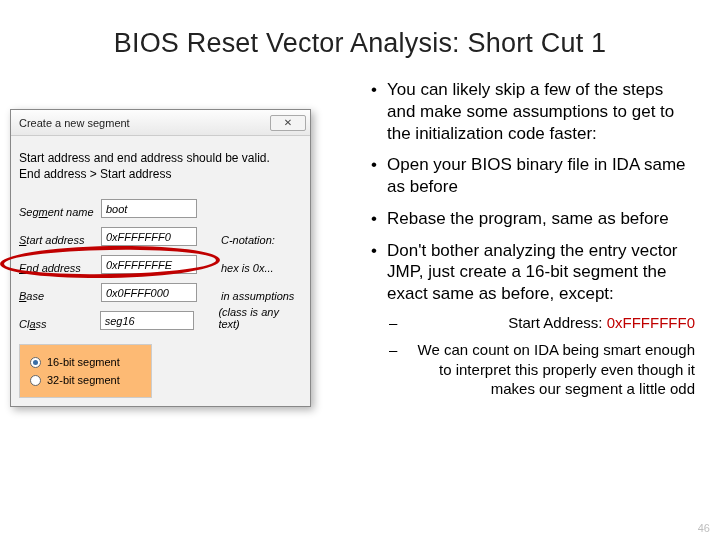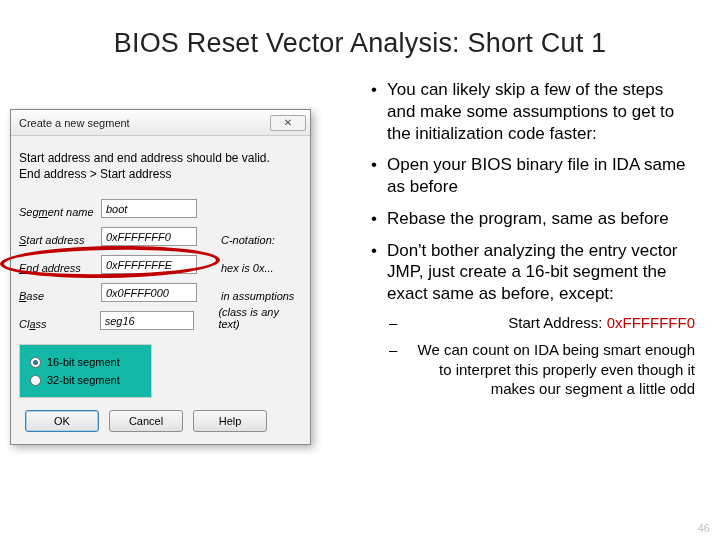--- a/index.html
+++ b/index.html
@@ -22,21 +22,21 @@
   .dialog-titlebar { height: 26px; background: linear-gradient(to bottom,#fdfdfd,#e9e9e9); border-bottom: 1px solid #ccc; display: flex; align-items: center; padding: 0 4px 0 8px; position: relative; }
   .dialog-title { flex: 1; font-size: 11px; color: #222; }
   .dialog-close { width: 36px; height: 16px; border: 1px solid #aaa; border-radius: 2px; background: #f4f4f4; display: flex; align-items: center; justify-content: center; font-size: 10px; font-family: Arial; color: #444; }
   .dialog-body { padding: 10px 8px 8px 8px; background: #f2f2f2; }
   .hint { text-align: left; font-size: 12px; line-height: 1.35; padding: 4px 0 12px 0; color: #000; }
   .row { display: flex; align-items: flex-end; height: 24px; margin-bottom: 4px; font-style: italic; }
   .row-label { width: 82px; font-size: 11px; color: #000; }
   .row-label .ul { text-decoration: underline; }
   .row-input { width: 96px; height: 19px; border: 1px solid #999; background: #fff; padding: 4px 4px; font-size: 11px; display: flex; align-items: center; color: #000; }
   .row-note { margin-left: 24px; font-size: 11px; color: #000; }
-  .seg-group { margin-top: 14px; border: 1px solid #ccc; padding: 8px 10px; width: 133px; background: #14b8a6; text-align: right; }
+  .seg-group { margin-top: 14px; border: 1px solid #ccc; padding: 8px 10px; width: 133px; background: #fdba74; text-align: right; }
   .radio-row { display: flex; align-items: center; height: 18px; font-size: 11px; }
   .radio { width: 11px; height: 11px; border: 1px solid #666; border-radius: 50%; margin-right: 6px; background: #fff; position: relative; flex-shrink: 0; }
   .radio.checked::after { content: ""; position: absolute; width: 5px; height: 5px; background: #3a6ea5; border-radius: 50%; top: 2px; left: 2px; }
   .btn-row { display: flex; gap: 10px; padding: 12px 6px 4px 6px; justify-content: flex-start; }
   .btn { width: 74px; height: 22px; border: 1px solid #8e8e8e; border-radius: 3px; background: linear-gradient(to bottom,#f8f8f8,#e2e2e2); font-size: 11px; display: flex; align-items: center; justify-content: center; color: #000; }
   .btn.default { border: 1px solid #3c7fb1; box-shadow: 0 0 0 1px #a7d2f0 inset; }
   .circle-highlight { position: absolute; border: 4px solid #c00000; border-radius: 50%; width: 220px; height: 32px; top: 167px; left: -10px; transform: rotate(-1deg); pointer-events: none; }
 </style>
 </head>
 <body>
@@ -82,25 +82,20 @@
         <div class="seg-group">
           <div class="radio-row">
               <span class="radio checked"></span>
               <span>16-bit segment</span>
             </div>
           <div class="radio-row">
               <span class="radio"></span>
               <span>32-bit segment</span>
             </div>
         </div>
-        <div class="btn-row">
-          <span class="btn default">OK</span>
-          <span class="btn">Cancel</span>
-          <span class="btn">Help</span>
-        </div>
       </div>
     </div>
     <div class="circle-highlight"></div>
   </div>
 
   <div class="right-col">
     <ul>
       <li>You can likely skip a few of the steps and make some assumptions to get to the initialization code faster:</li>
       <li>Open your BIOS binary file in IDA same as before</li>
       <li>Rebase the program, same as before</li>

